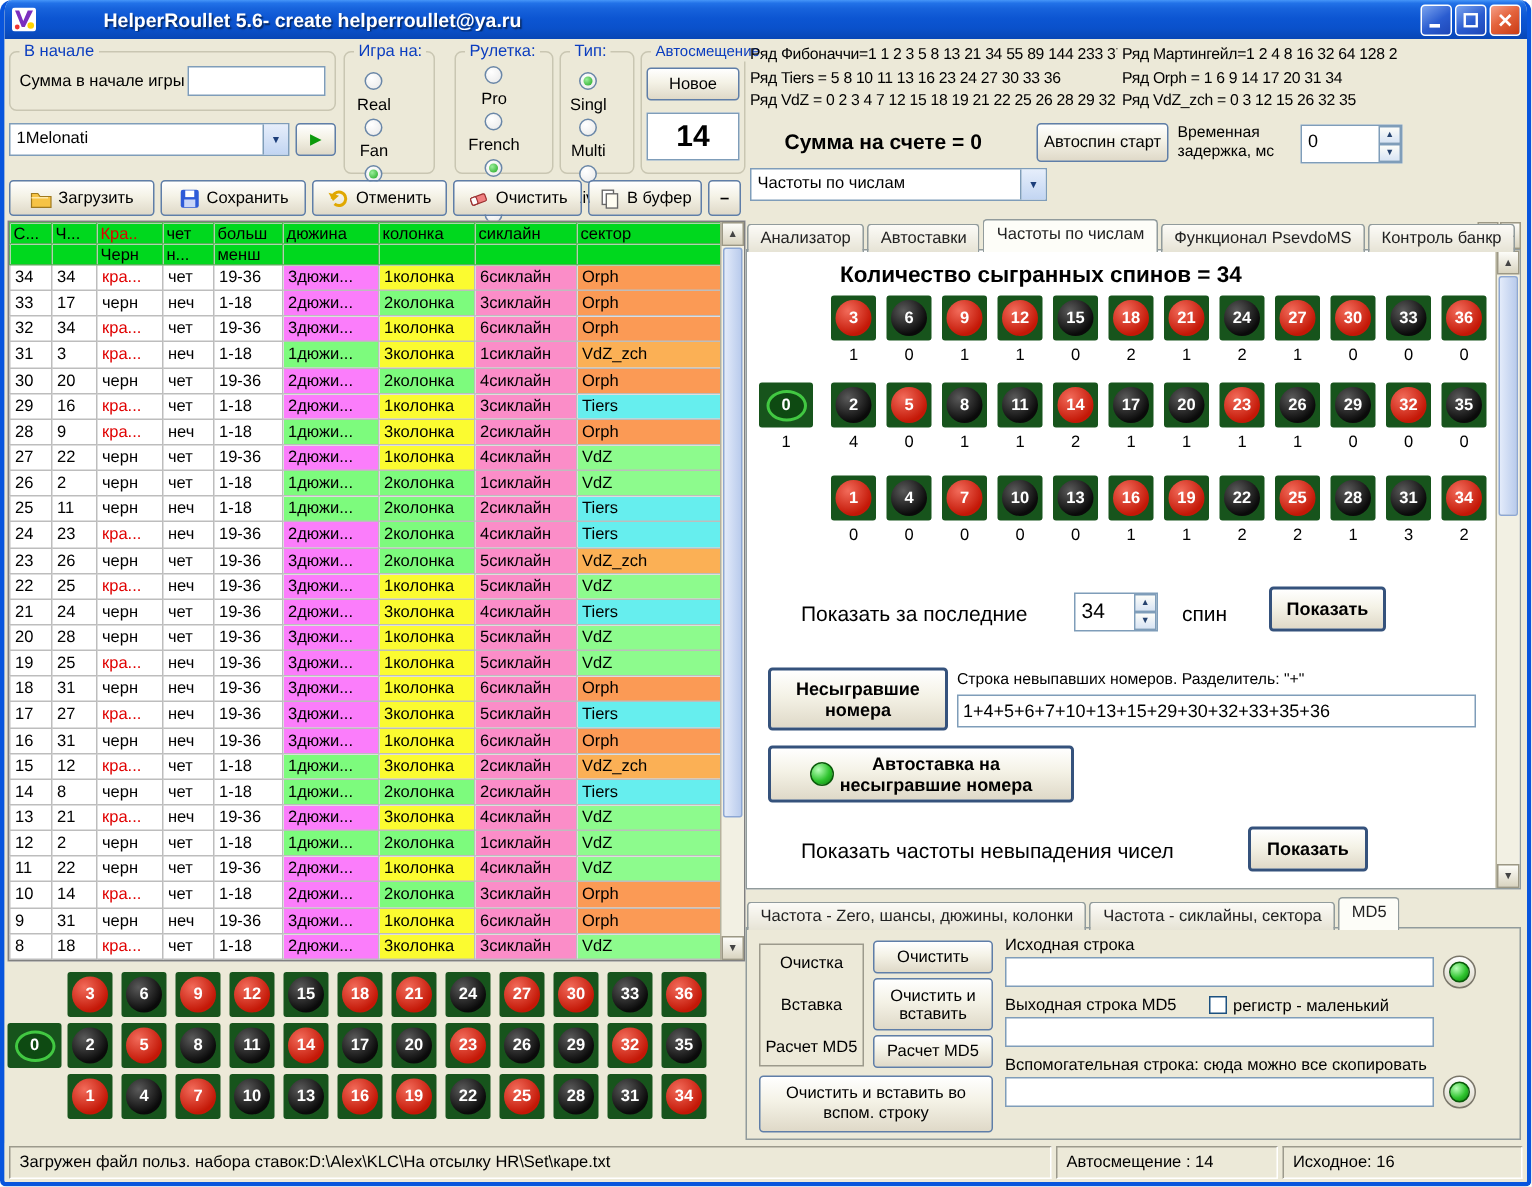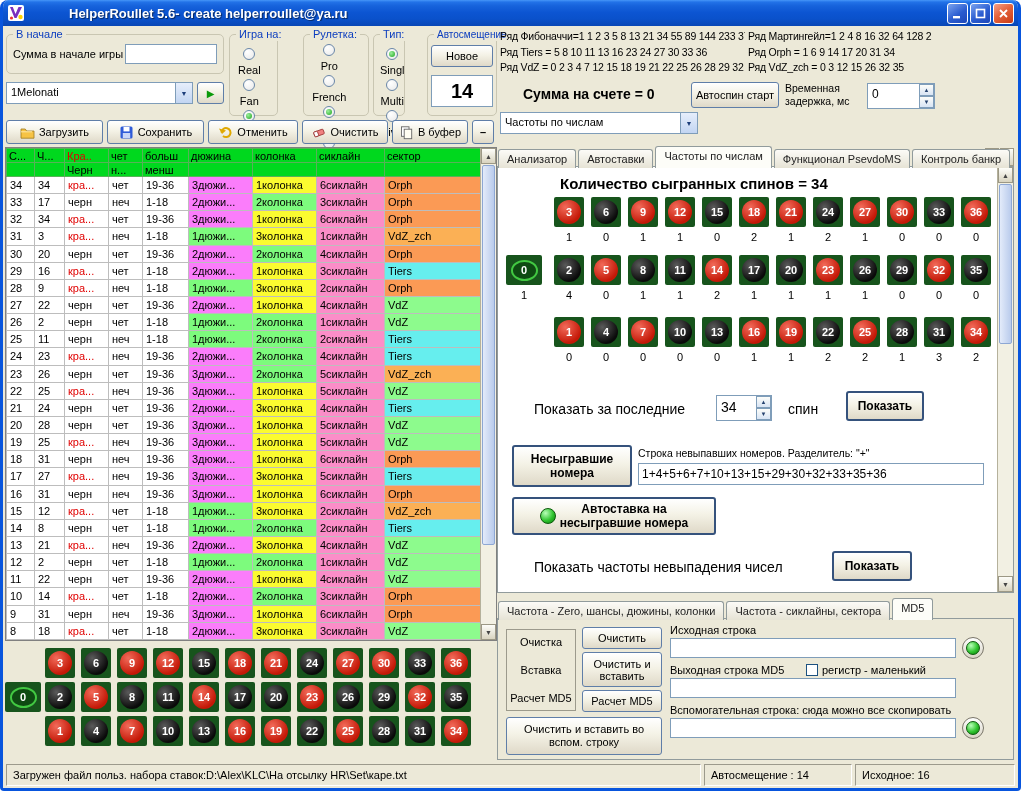--- a/index.html
+++ b/index.html
@@ -101,21 +101,21 @@
     </div>
 
     <div class="combo" style="left:3px;top:56px;width:187px">
       <span class="val">1Melonati</span>
       <span class="arrow">▼</span>
     </div>
     <div class="btn" style="left:194px;top:56px;width:27px;height:22px">
       <span style="color:#0B9A0B;font-size:10px">▶</span>
     </div>
 
-    <div class="group" style="left:226px;top:8px;width:49px;height:82px">
+    <div class="group" style="left:226px;top:8px;width:61px;height:82px">
       <span class="gtitle">Игра на:</span>
       <div id="game-radios" class="abs" style="left:8px;top:10px">
           <label class="radio">
             <span class="rdot"></span>
             <span class="rlbl">Real</span>
           </label>
           <label class="radio">
             <span class="rdot"></span>
             <span class="rlbl">Fan</span>
           </label>
@@ -141,21 +141,21 @@
             <span class="rdot on"></span>
             <span class="rlbl">Euro</span>
           </label>
           <label class="radio">
             <span class="rdot"></span>
             <span class="rlbl">NoZero</span>
           </label>
         </div>
     </div>
 
-    <div class="group" style="left:370px;top:8px;width:32px;height:82px">
+    <div class="group" style="left:370px;top:8px;width:50px;height:82px">
       <span class="gtitle">Тип:</span>
       <div id="type-radios" class="abs" style="left:6px;top:10px">
           <label class="radio">
             <span class="rdot on"></span>
             <span class="rlbl">Singl</span>
           </label>
           <label class="radio">
             <span class="rdot"></span>
             <span class="rlbl">Multi</span>
           </label>

